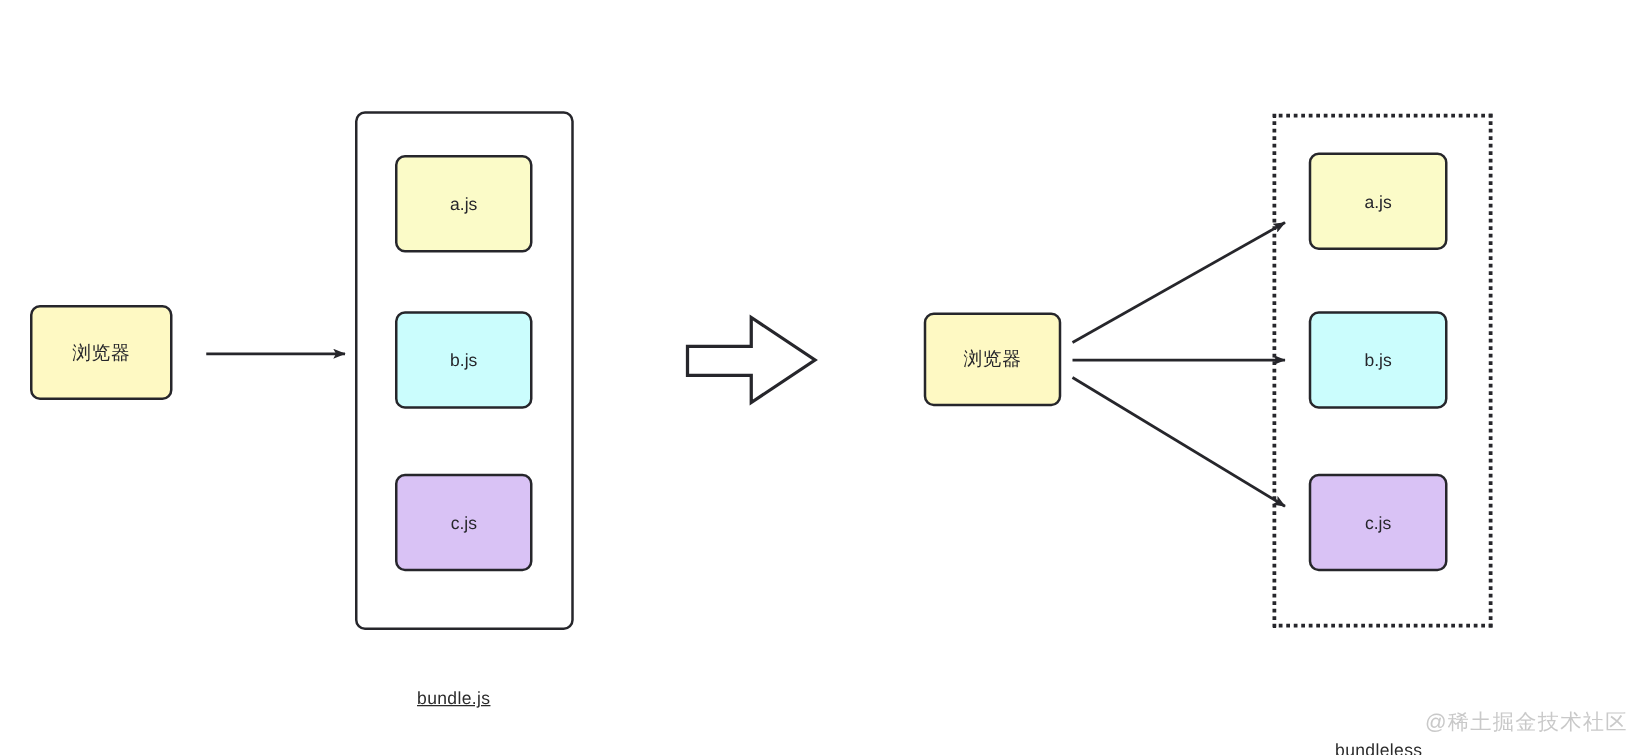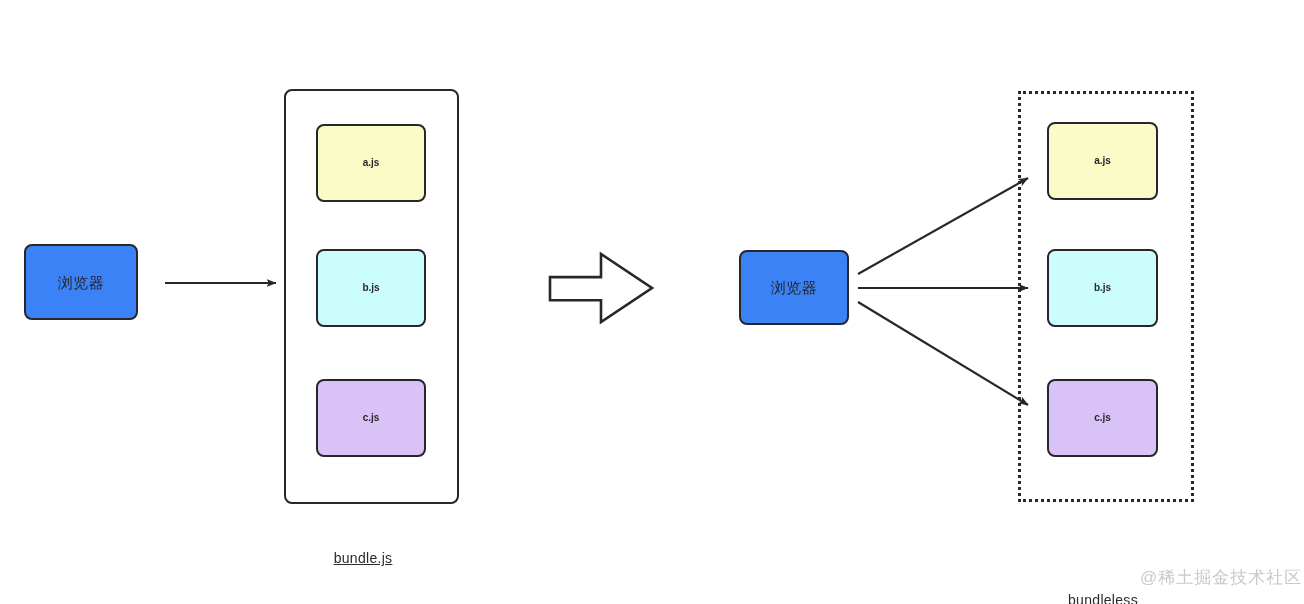--- a/index.html
+++ b/index.html
@@ -26,33 +26,32 @@
     pointer-events: none;
   }
   .node {
     position: absolute;
     box-sizing: border-box;
     display: flex;
     align-items: center;
     justify-content: center;
     border: 2px solid #26262b;
     border-radius: 8px;
-    background: #3b82f6;
+    background: #fef9c3;
     color: #26262b;
     font-size: 15px;
     line-height: 1;
     letter-spacing: 0.5px;
   }
   .node.browser {
     font-size: 15px;
   }
   .node.mod {
-    font-size: 10px;
+    font-size: 14px;
     letter-spacing: 0px;
-    font-weight: bold;
   }
   .bundle-box {
     position: absolute;
     box-sizing: border-box;
     border: 2px solid #26262b;
     border-radius: 8px;
     background: #ffffff;
   }
   .dotted-box {
     position: absolute;

